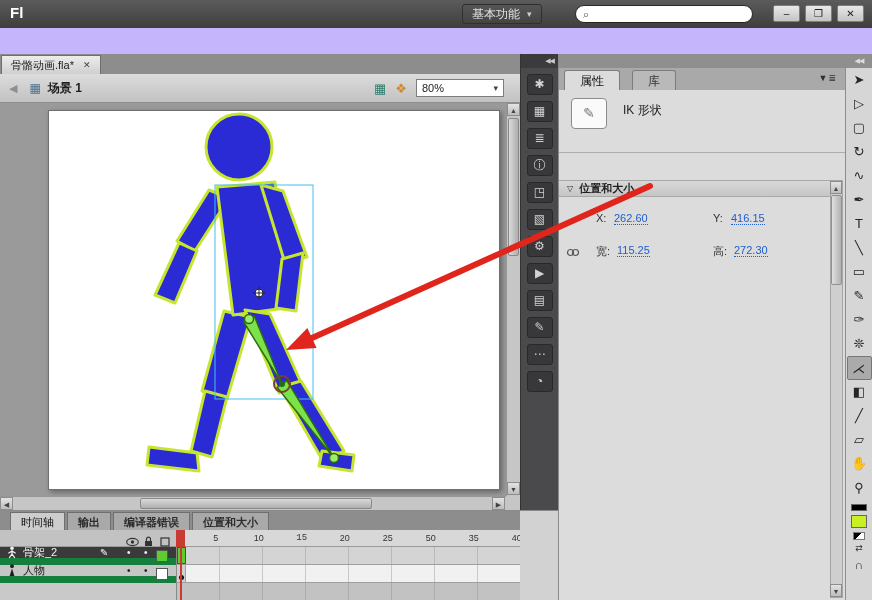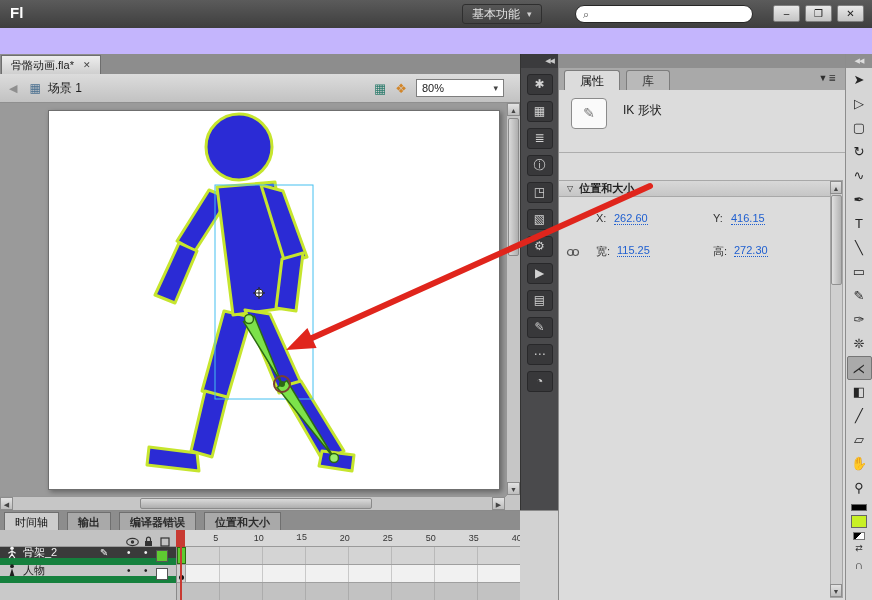--- a/index.html
+++ b/index.html
@@ -35,21 +35,21 @@
     border:1px solid #6e6e6e;border-bottom:none;display:flex;align-items:center;gap:9px;
     padding:0 9px;font-size:11px;color:#222;}
   .doctab .close{font-size:9px;color:#444;}
 
   
   .editbar{position:absolute;left:0;top:74px;width:520px;height:29px;
     background:linear-gradient(#dcdcdc,#c2c2c2);border-bottom:1px solid #8f8f8f;
     display:flex;align-items:center;}
   .back{color:#8f8f8f;font-size:11px;margin-left:9px;}
   .scene-icon{color:#4a6f8f;font-size:12px;margin-left:12px;}
-  .scene-label{font-size:12px;color:#1d1d1d;margin-left:7px;font-weight:normal;}
+  .scene-label{font-size:12px;color:#1d1d1d;margin-left:7px;font-weight:bold;}
   .editbar-right{position:absolute;right:16px;top:5px;display:flex;align-items:center;gap:9px;}
   .clip-icon{color:#2e7d6e;font-size:13px;}
   .symbol-icon{color:#d2862a;font-size:13px;}
   .zoombox{width:88px;height:18px;background:#fff;border:1px solid #7e7e7e;display:flex;
     align-items:center;justify-content:space-between;padding:0 5px;font-size:11px;color:#222;}
   .zoombox .caret{font-size:9px;color:#444;}
 
   
   .stage{position:absolute;left:0;top:103px;width:506px;height:393px;background:#9a9a9a;}
   .canvas{position:absolute;left:48px;top:7px;width:452px;height:380px;background:#fff;
@@ -65,21 +65,21 @@
   
   .dock{position:absolute;left:520px;top:54px;width:38px;height:456px;background:#4a4a4c;border-left:1px solid #333;}
   .dock-header{height:14px;background:#3b3b3d;color:#c9c9c9;font-size:7px;line-height:14px;text-align:right;padding-right:4px;letter-spacing:-1px;}
   .dock-icon{width:26px;height:21px;margin:6px auto 0;background:#38383a;border:1px solid #28282a;
     border-radius:3px;color:#d2d2d2;font-size:12px;line-height:19px;text-align:center;}
 
   
   .rightpanel{position:absolute;left:558px;top:54px;width:287px;height:546px;background:#dcdcdc;border-left:1px solid #8a8a8a;}
   .panel-header{position:absolute;left:0;top:0;width:100%;height:14px;background:#8f8f8f;}
   .panel-tabbar{position:absolute;left:0;top:14px;width:100%;height:22px;background:#a9a9a9;
-    display:flex;align-items:flex-end;padding-left:5px;gap:6px;}
+    display:flex;align-items:flex-end;padding-left:5px;gap:12px;}
   .panel-tab{height:20px;padding:0 15px;font-size:12px;line-height:20px;border:1px solid #7d7d7d;
     border-bottom:none;border-radius:3px 3px 0 0;}
   .panel-tab.active{background:#dcdcdc;color:#111;}
   .panel-tab.inactive{background:#b9b9b9;color:#333;}
   .panel-menu{position:absolute;right:8px;top:19px;font-size:9px;color:#2e2e2e;letter-spacing:1px;}
   .obj-icon{position:absolute;left:12px;top:44px;width:36px;height:31px;background:#fafafa;
     border:1px solid #8b8b8b;border-radius:4px;text-align:center;line-height:29px;color:#777;font-size:14px;}
   .obj-type{position:absolute;left:64px;top:48px;font-size:12px;color:#1d1d1d;}
   .props-divider{position:absolute;left:0;top:98px;width:100%;border-top:1px solid #adadad;}
   .section-header{position:absolute;left:0;top:126px;width:272px;height:17px;
@@ -100,21 +100,21 @@
   .tool.selected{background:#aaa;border:1px solid #767676;border-radius:2px;}
   .chips{margin-top:4px;display:flex;flex-direction:column;align-items:center;gap:4px;}
   .chip-stroke{width:16px;height:7px;border:1px solid #666;display:block;}
   .chip-fill{width:16px;height:13px;border:1px solid #666;display:block;}
   .mini-bw{width:12px;height:8px;background:linear-gradient(135deg,#000 50%,#fff 50%);border:1px solid #777;display:block;}
   .mini-swap{font-size:9px;color:#333;line-height:8px;}
   .tool-option{width:25px;height:18px;text-align:center;line-height:18px;font-size:12px;color:#333;}
 
   
   .timeline{position:absolute;left:0;top:510px;width:520px;height:90px;background:#c9c9c9;border-top:1px solid #8a8a8a;}
-  .tl-tabbar{position:absolute;left:0;top:0;width:100%;height:19px;background:#8d8d8d;display:flex;align-items:flex-end;padding-left:4px;gap:8px;}
+  .tl-tabbar{position:absolute;left:0;top:0;width:100%;height:19px;background:#8d8d8d;display:flex;align-items:flex-end;padding-left:10px;gap:2px;}
   .tl-tab{height:18px;padding:0 10px;font-size:11px;line-height:18px;border:1px solid #6f6f6f;border-bottom:none;white-space:nowrap;}
   .tl-tab.active{background:#cdcdcd;color:#111;}
   .tl-tab.inactive{background:#a9a9a9;color:#2c2c2c;font-weight:bold;}
   .tl-left-header{position:absolute;left:0;top:19px;width:176px;height:17px;background:#c2c2c2;border-bottom:1px solid #9a9a9a;}
   .hdr-ic{position:absolute;top:3px;}
   .tl-ruler{position:absolute;left:176px;top:19px;width:344px;height:17px;background:#d8d8d8;
     border-bottom:1px solid #9a9a9a;border-left:1px solid #8a8a8a;}
   .frame-num{position:absolute;top:3px;width:16px;text-align:center;font-size:9px;color:#333;}
   .tl-layers{position:absolute;left:0;top:36px;width:176px;}
   .layer-row{position:relative;height:18px;display:flex;align-items:center;border-bottom:7px solid #15803d;

